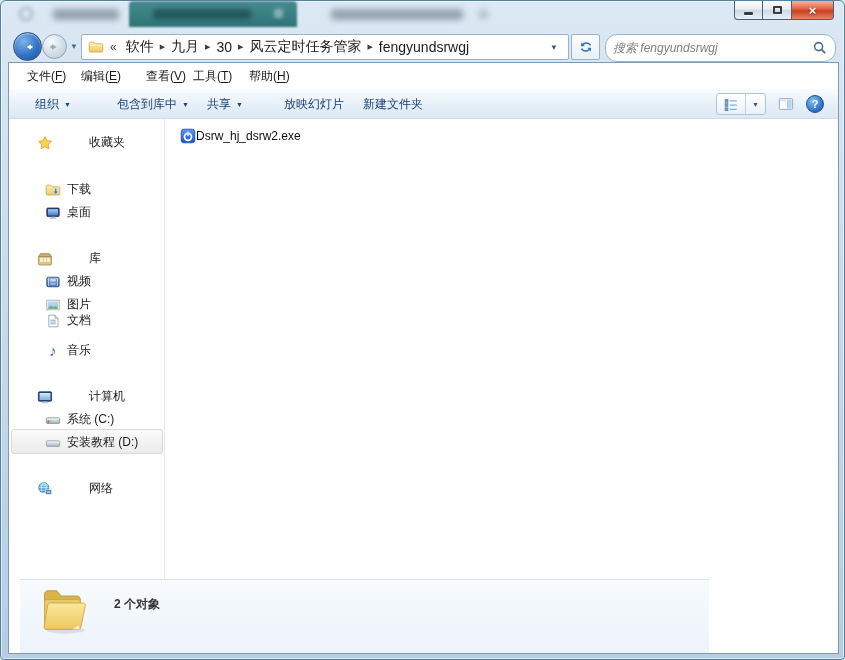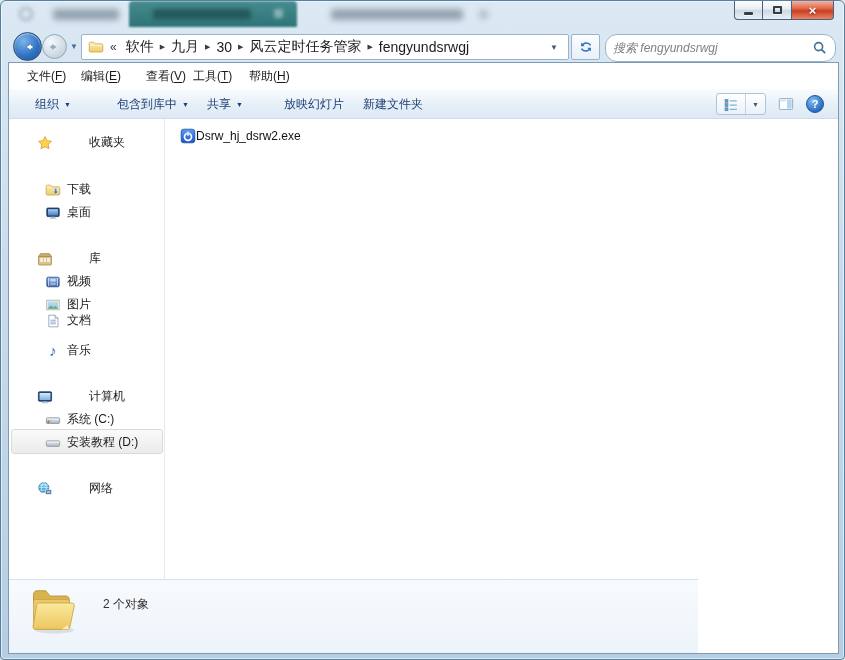--- a/index.html
+++ b/index.html
@@ -105,22 +105,22 @@
   .side-row.section { left:28px;gap:36px; }
   .side-row.child { left:36px; }
   .sel-bg { position:absolute; left:2px; top:310px; width:152px; height:25px; border-radius:3px;
     background:linear-gradient(180deg,#fafafa,#ebebeb); border:1px solid #d9d9d9; }
 
   .content { position:absolute; left:157px; top:0; right:0; bottom:0; }
   .file-row { position:absolute; left:14px; display:flex; align-items:center; 
     font-size:12px; color:#111; cursor:default; white-space:nowrap; }
 
   
-  .details { position:absolute; left:8px; top:578px; width:689px; height:74px;
-    background:linear-gradient(180deg,#f8fbfd,#ecf3fa); border-top:1px solid #d8e2ee; }
+  .details { position:absolute; left:19px; top:578px; width:689px; height:74px;
+    background:linear-gradient(180deg,#f8fbfd,#ecf3fa); border-top:1px solid #d8e2ee;font-weight:bold; }
   .details .count { position:absolute; left:94px; top:16px; font-size:12px; color:#333; }
   .bigfolder { position:absolute; left:14px; top:2px; }
 
   .ic16 { width:16px; height:16px; flex:0 0 16px; display:block; }
   .glyph-note { font-size:15px; color:#2f62c8; width:16px; text-align:center; line-height:16px; }
   .defs-holder { position:absolute; width:0; height:0; overflow:hidden; }
 </style>
 </head>
 <body>
 

